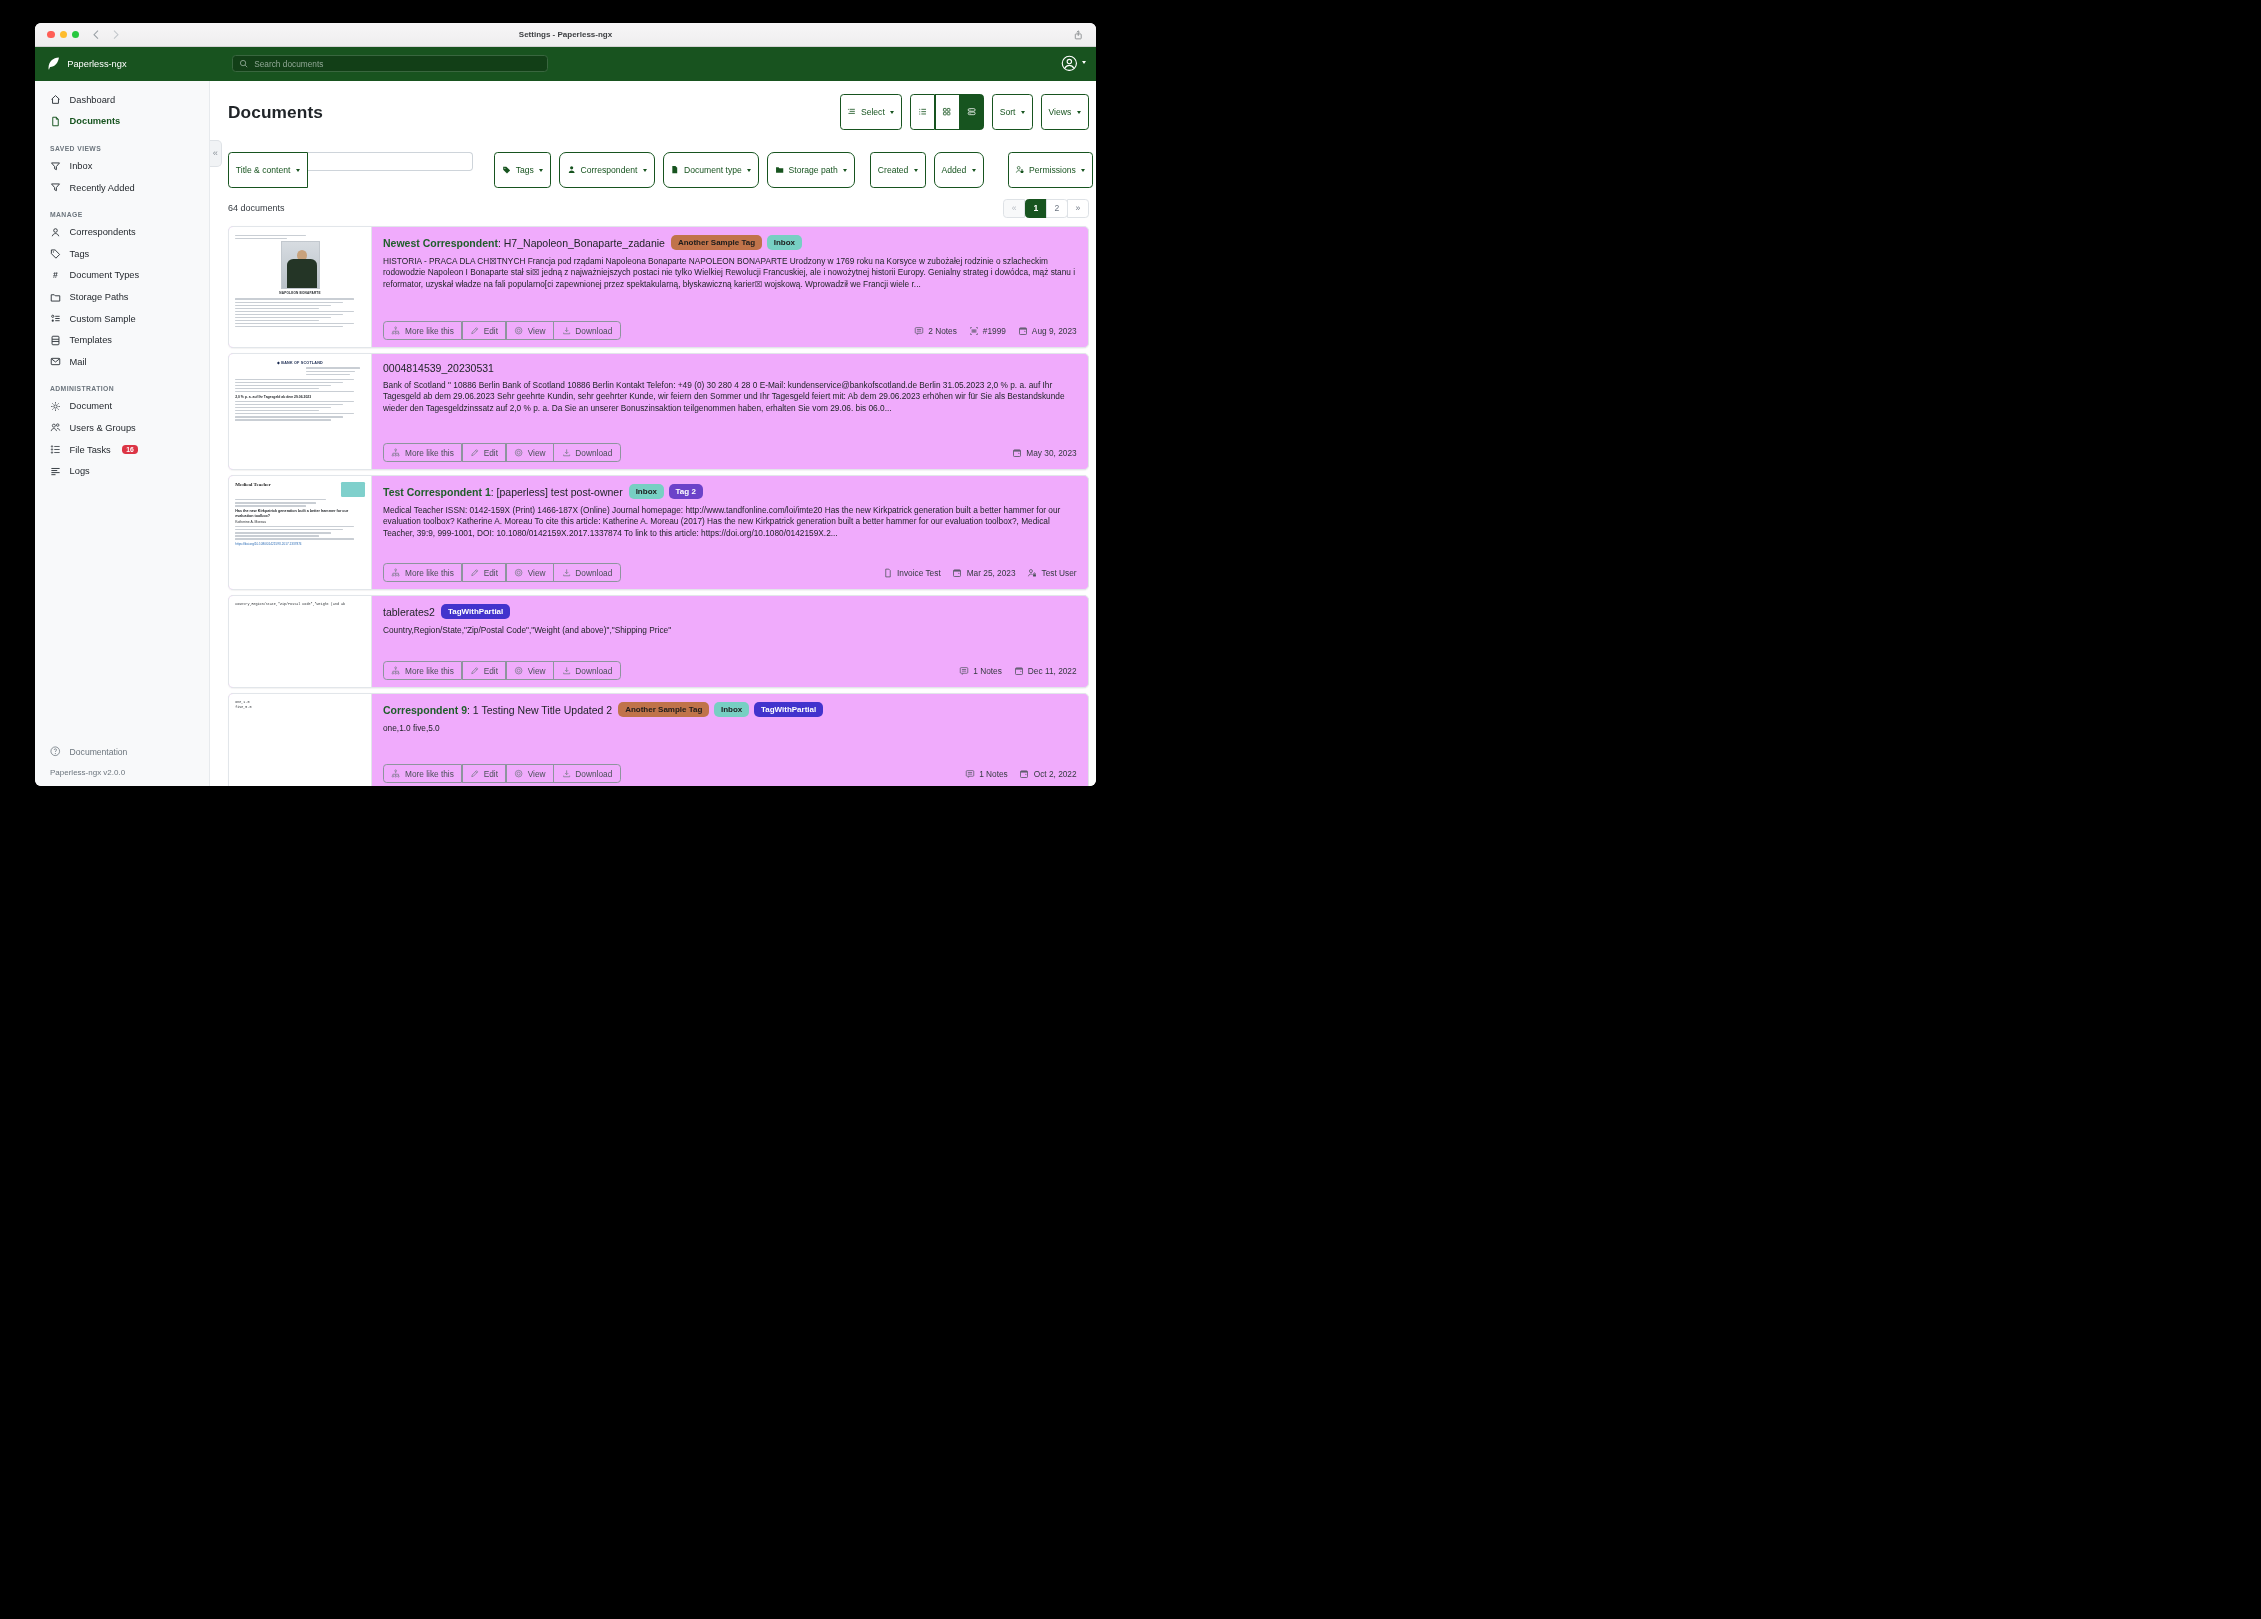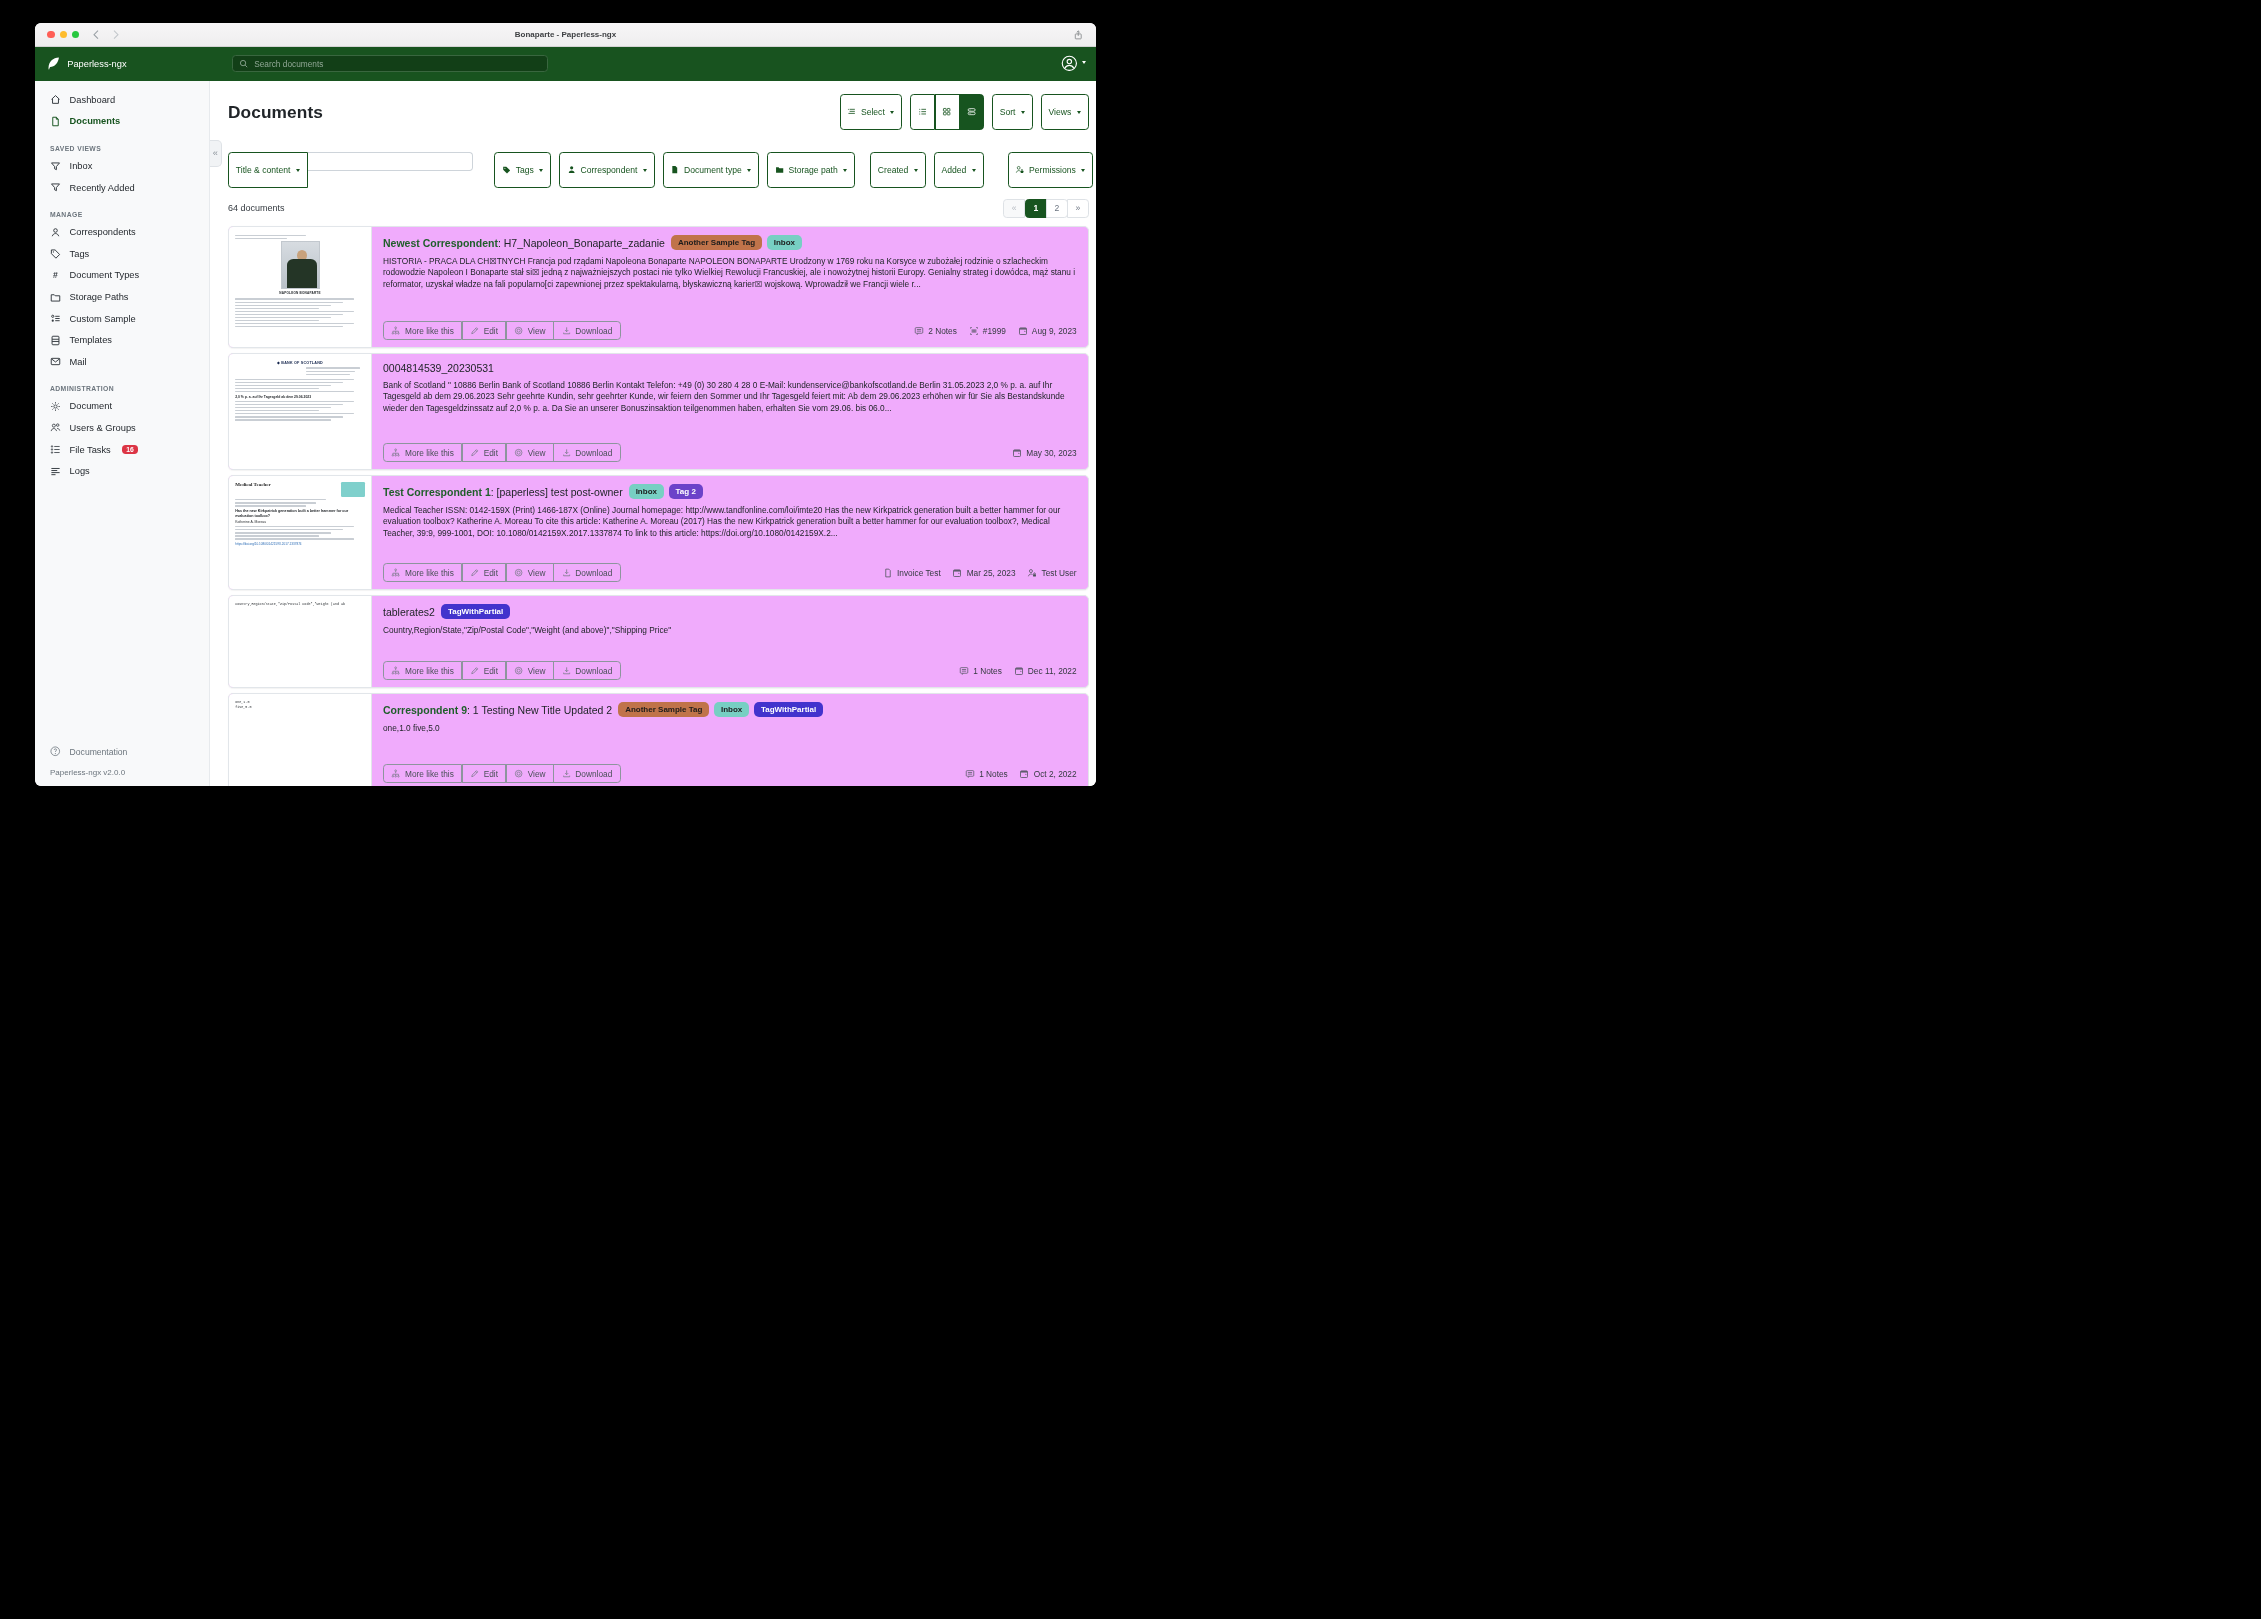--- a/index.html
+++ b/index.html
@@ -53,21 +53,21 @@
   .btn-group .btn{border-radius:0;margin-left:-0.6px;width:25px;justify-content:center;padding:0;}
   .btn-group .btn:first-child{border-radius:3.7px 0 0 3.7px;margin-left:0;}
   .btn-group .btn:last-child{border-radius:0 3.7px 3.7px 0;}
   .btn-group .btn.active{background:#17541f;color:#fff;border-color:#17541f;}
   
   .filter-row{display:flex;align-items:center;margin-top:22px;}
   .combo{display:inline-flex;}
   .combo .btn{border-radius:3.7px 0 0 3.7px;}
   .combo input{width:165px;height:19px;border:0.6px solid #ced4da;border-left:none;border-radius:0 3.7px 3.7px 0;outline:none;padding:0 6.2px;font-size:8.6px;font-family:"Liberation Sans",sans-serif;color:#212529;background:#fff;}
   .fgap-a{margin-left:21.6px;}
-  .fgap-b{margin-left:8px;}
+  .fgap-b{margin-left:8px;border-radius:7px;}
   .fgap-c{margin-left:15px;}
   .fgap-d{margin-left:24px;}
   
   .count-row{display:flex;align-items:center;justify-content:space-between;margin-top:11px;}
   .count{font-size:9px;color:#343a40;}
   .pager{display:inline-flex;}
   .pbtn{min-width:21.6px;height:18.5px;border:0.6px solid #dee2e6;background:#fff;color:#6b7480;font-size:8.6px;display:inline-flex;align-items:center;justify-content:center;margin-left:-0.6px;padding:0 5.6px;}
   .pbtn:first-child{border-radius:3.7px 0 0 3.7px;margin-left:0;background:#f8f9fa;color:#b4bac0;}
   .pbtn:last-child{border-radius:0 3.7px 3.7px 0;}
   .pbtn.active{background:#17541f;border-color:#17541f;color:#fff;font-weight:700;}
@@ -126,21 +126,21 @@
     <span class="navchev back">
       <svg width="8" height="9.3" viewBox="0 0 10 14" fill="none" stroke="currentColor" stroke-width="1.6">
           <path d="M8 1 2 7l6 6"></path>
         </svg>
     </span>
     <span class="navchev fwd">
       <svg width="8" height="9.3" viewBox="0 0 10 14" fill="none" stroke="currentColor" stroke-width="1.6">
           <path d="m2 1 6 6-6 6"></path>
         </svg>
     </span>
-    <span class="tb-title">Bonaparte - Paperless-ngx</span>
+    <span class="tb-title">Settings - Paperless-ngx</span>
     <span class="tb-share">
       <svg width="10.5" height="10.5" viewBox="0 0 16 16" fill="none" stroke="currentColor" stroke-width="1.3">
           <rect x="3.5" y="6" width="9" height="7.5" rx="1"></rect>
           <path d="M8 9V1.6M5.7 3.6 8 1.4l2.3 2.2"></path>
         </svg>
     </span>
   </div>
 
   <div class="appheader">
     <div class="brand">

